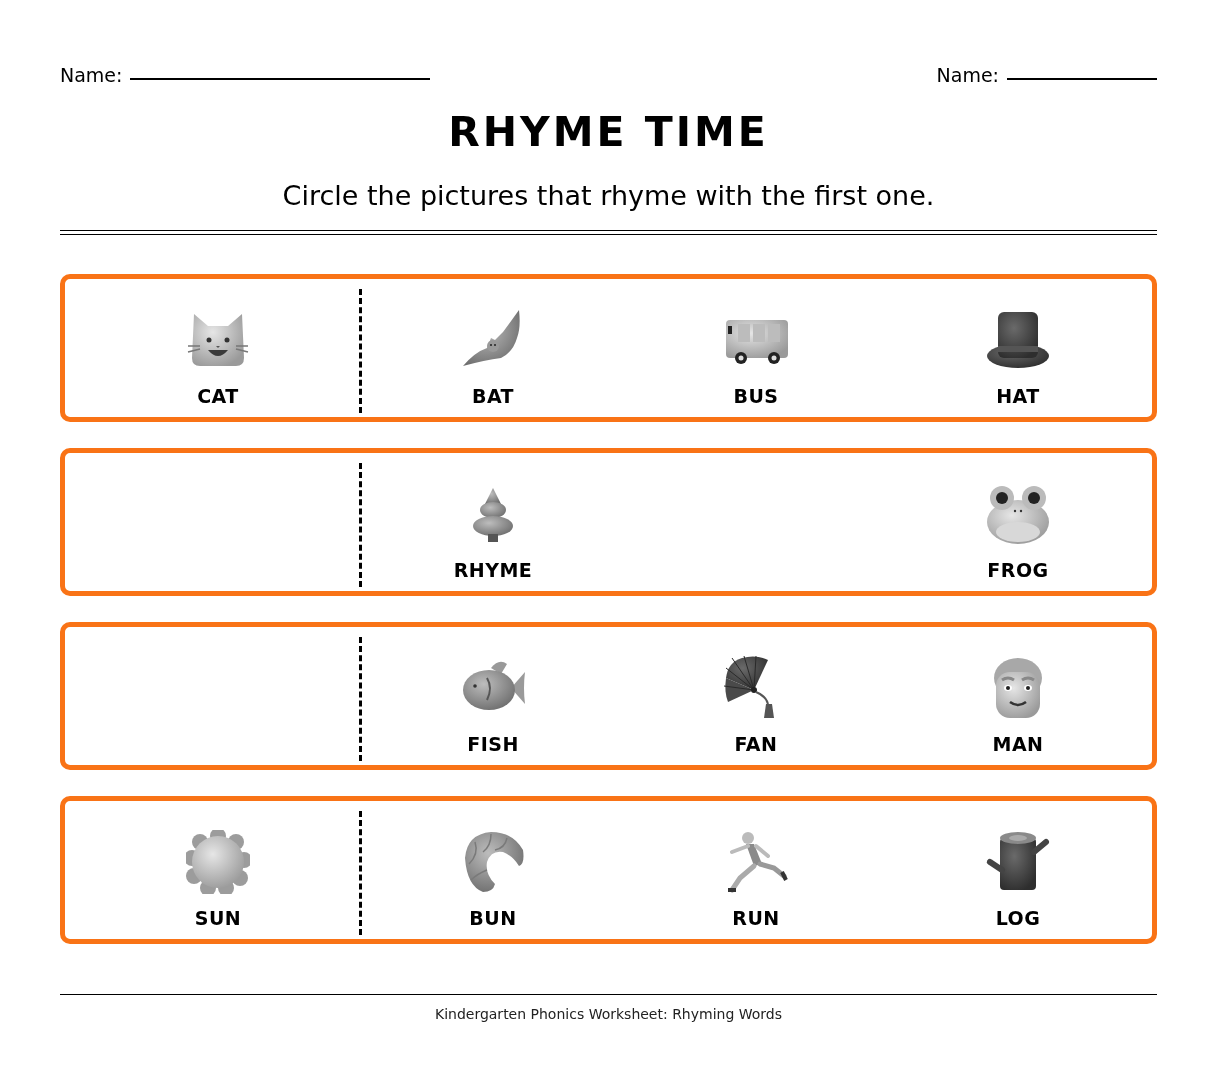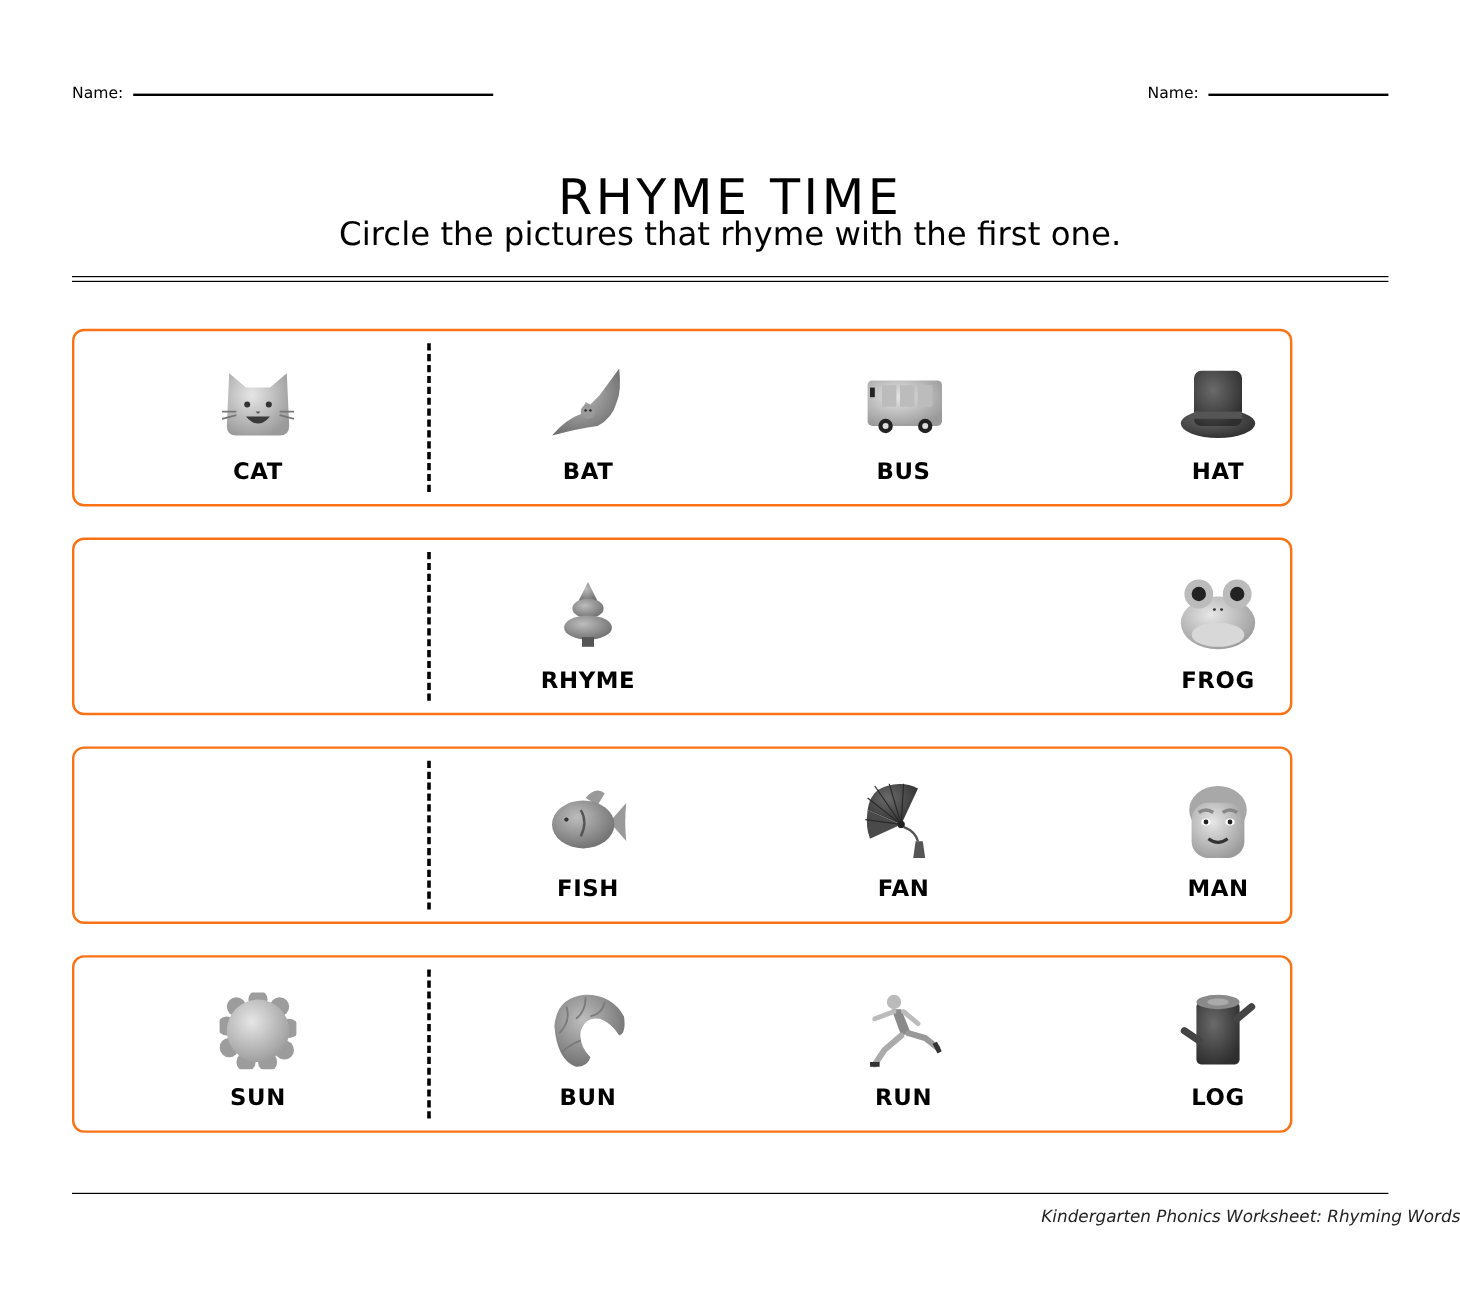--- a/index.html
+++ b/index.html
@@ -2,43 +2,43 @@
 <html><head>
   <meta charset="utf-8">
   <style>
     * { box-sizing: border-box; margin: 0; padding: 0; }
     html, body { width: 1217px; height: 1082px; background: #ffffff; overflow: hidden; }
     body { font-family: "DejaVu Sans", sans-serif; color: #000; position: relative; }
 
     .header-row {
       position: absolute; left: 60px; top: 58px; width: 1097px; height: 28px;
       display: flex; justify-content: space-between; align-items: flex-end;
-      font-size: 13px;
+      font-size: 19px;
     }
     .field { display: flex; align-items: flex-end; }
     .field-line { display: inline-block; border-bottom: 2px solid #000; margin-left: 8px; height: 2px; margin-bottom: 6px; }
     .name-line { width: 300px; }
     .date-line { width: 150px; }
 
     .title {
-      position: absolute; left: 0; top: 140px; width: 1217px; text-align: center;
-      font-size: 41px; font-weight: normal; letter-spacing: 3px; line-height: 48px;
+      position: absolute; left: 0; top: 108px; width: 1217px; text-align: center;
+      font-size: 41px; font-weight: bold; letter-spacing: 3px; line-height: 48px;
     }
     .subtitle {
       position: absolute; left: 0; top: 181px; width: 1217px; text-align: center;
       font-size: 27px; line-height: 30px;
     }
     .double-rule {
       position: absolute; left: 60px; top: 230px; width: 1097px; height: 5px;
       border-top: 1.5px solid #000; border-bottom: 1.5px solid #000;
     }
 
     .row {
-      position: absolute; left: 60px; width: 1017px; height: 148px;
-      border: 2px solid #f97316; border-radius: 10px;
+      position: absolute; left: 60px; width: 1097px; height: 148px;
+      border: 5px solid #f97316; border-radius: 10px;
     }
     .divider {
       position: absolute; left: 294px; top: 10px; height: 124px; width: 0;
       border-left: 3px dashed #000;
     }
     .cell {
       position: absolute; top: 28px; width: 160px; margin-left: -80px;
       display: flex; flex-direction: column; align-items: center;
     }
     .icon {
@@ -47,22 +47,22 @@
     .icon svg { width: 64px; height: 64px; }
     .label {
       margin-top: 12px; font-size: 19px; font-weight: bold; letter-spacing: 0.5px; line-height: 22px;
     }
 
     .footer-rule {
       position: absolute; left: 60px; top: 994px; width: 1097px; height: 0;
       border-top: 1.5px solid #000;
     }
     .footer {
-      position: absolute; left: 0; top: 1004px; width: 1217px; text-align: right;
-      font-size: 14px; color: #222; line-height: 20px; font-style: italic;
+      position: absolute; left: 0; top: 1004px; width: 1217px; text-align: center;
+      font-size: 14px; color: #222; line-height: 20px;
     }
   </style>
 </head>
 <body>
 
 <svg width="0" height="0" style="position:absolute">
   <defs>
     <radialGradient id="gLight" cx="40%" cy="35%" r="70%">
       <stop offset="0%" stop-color="#e6e6e6"></stop>
         <stop offset="100%" stop-color="#9a9a9a"></stop>

